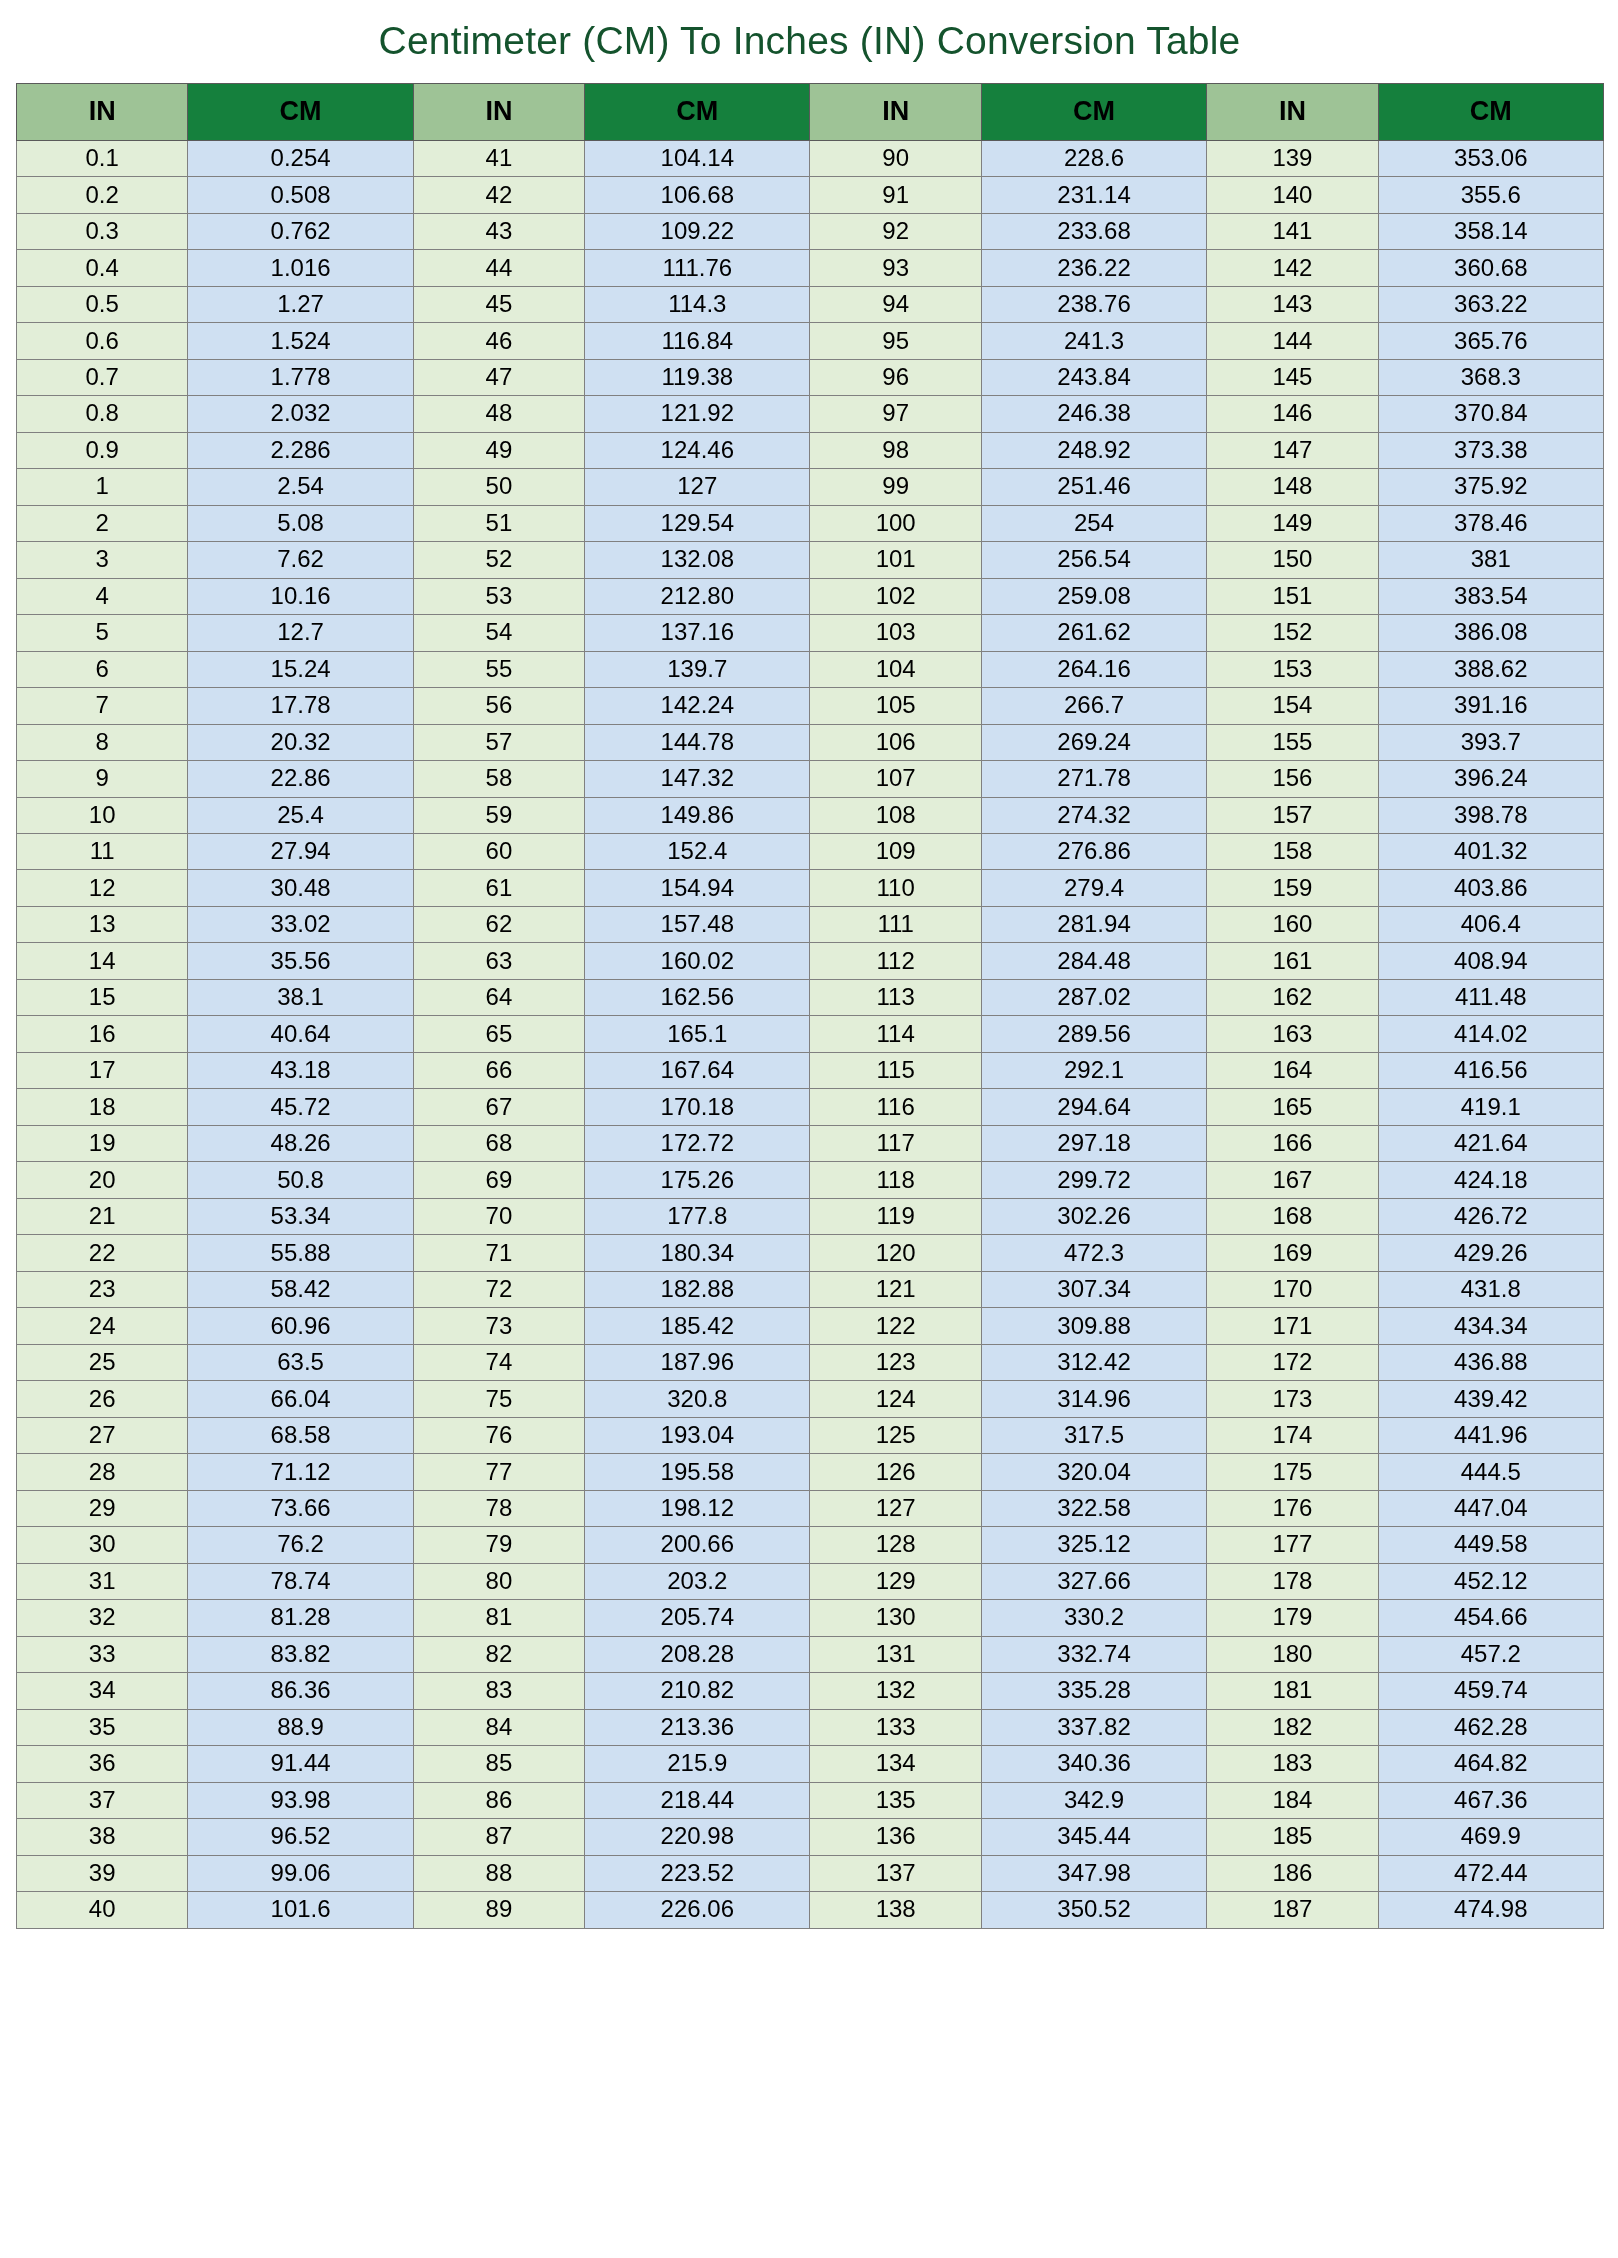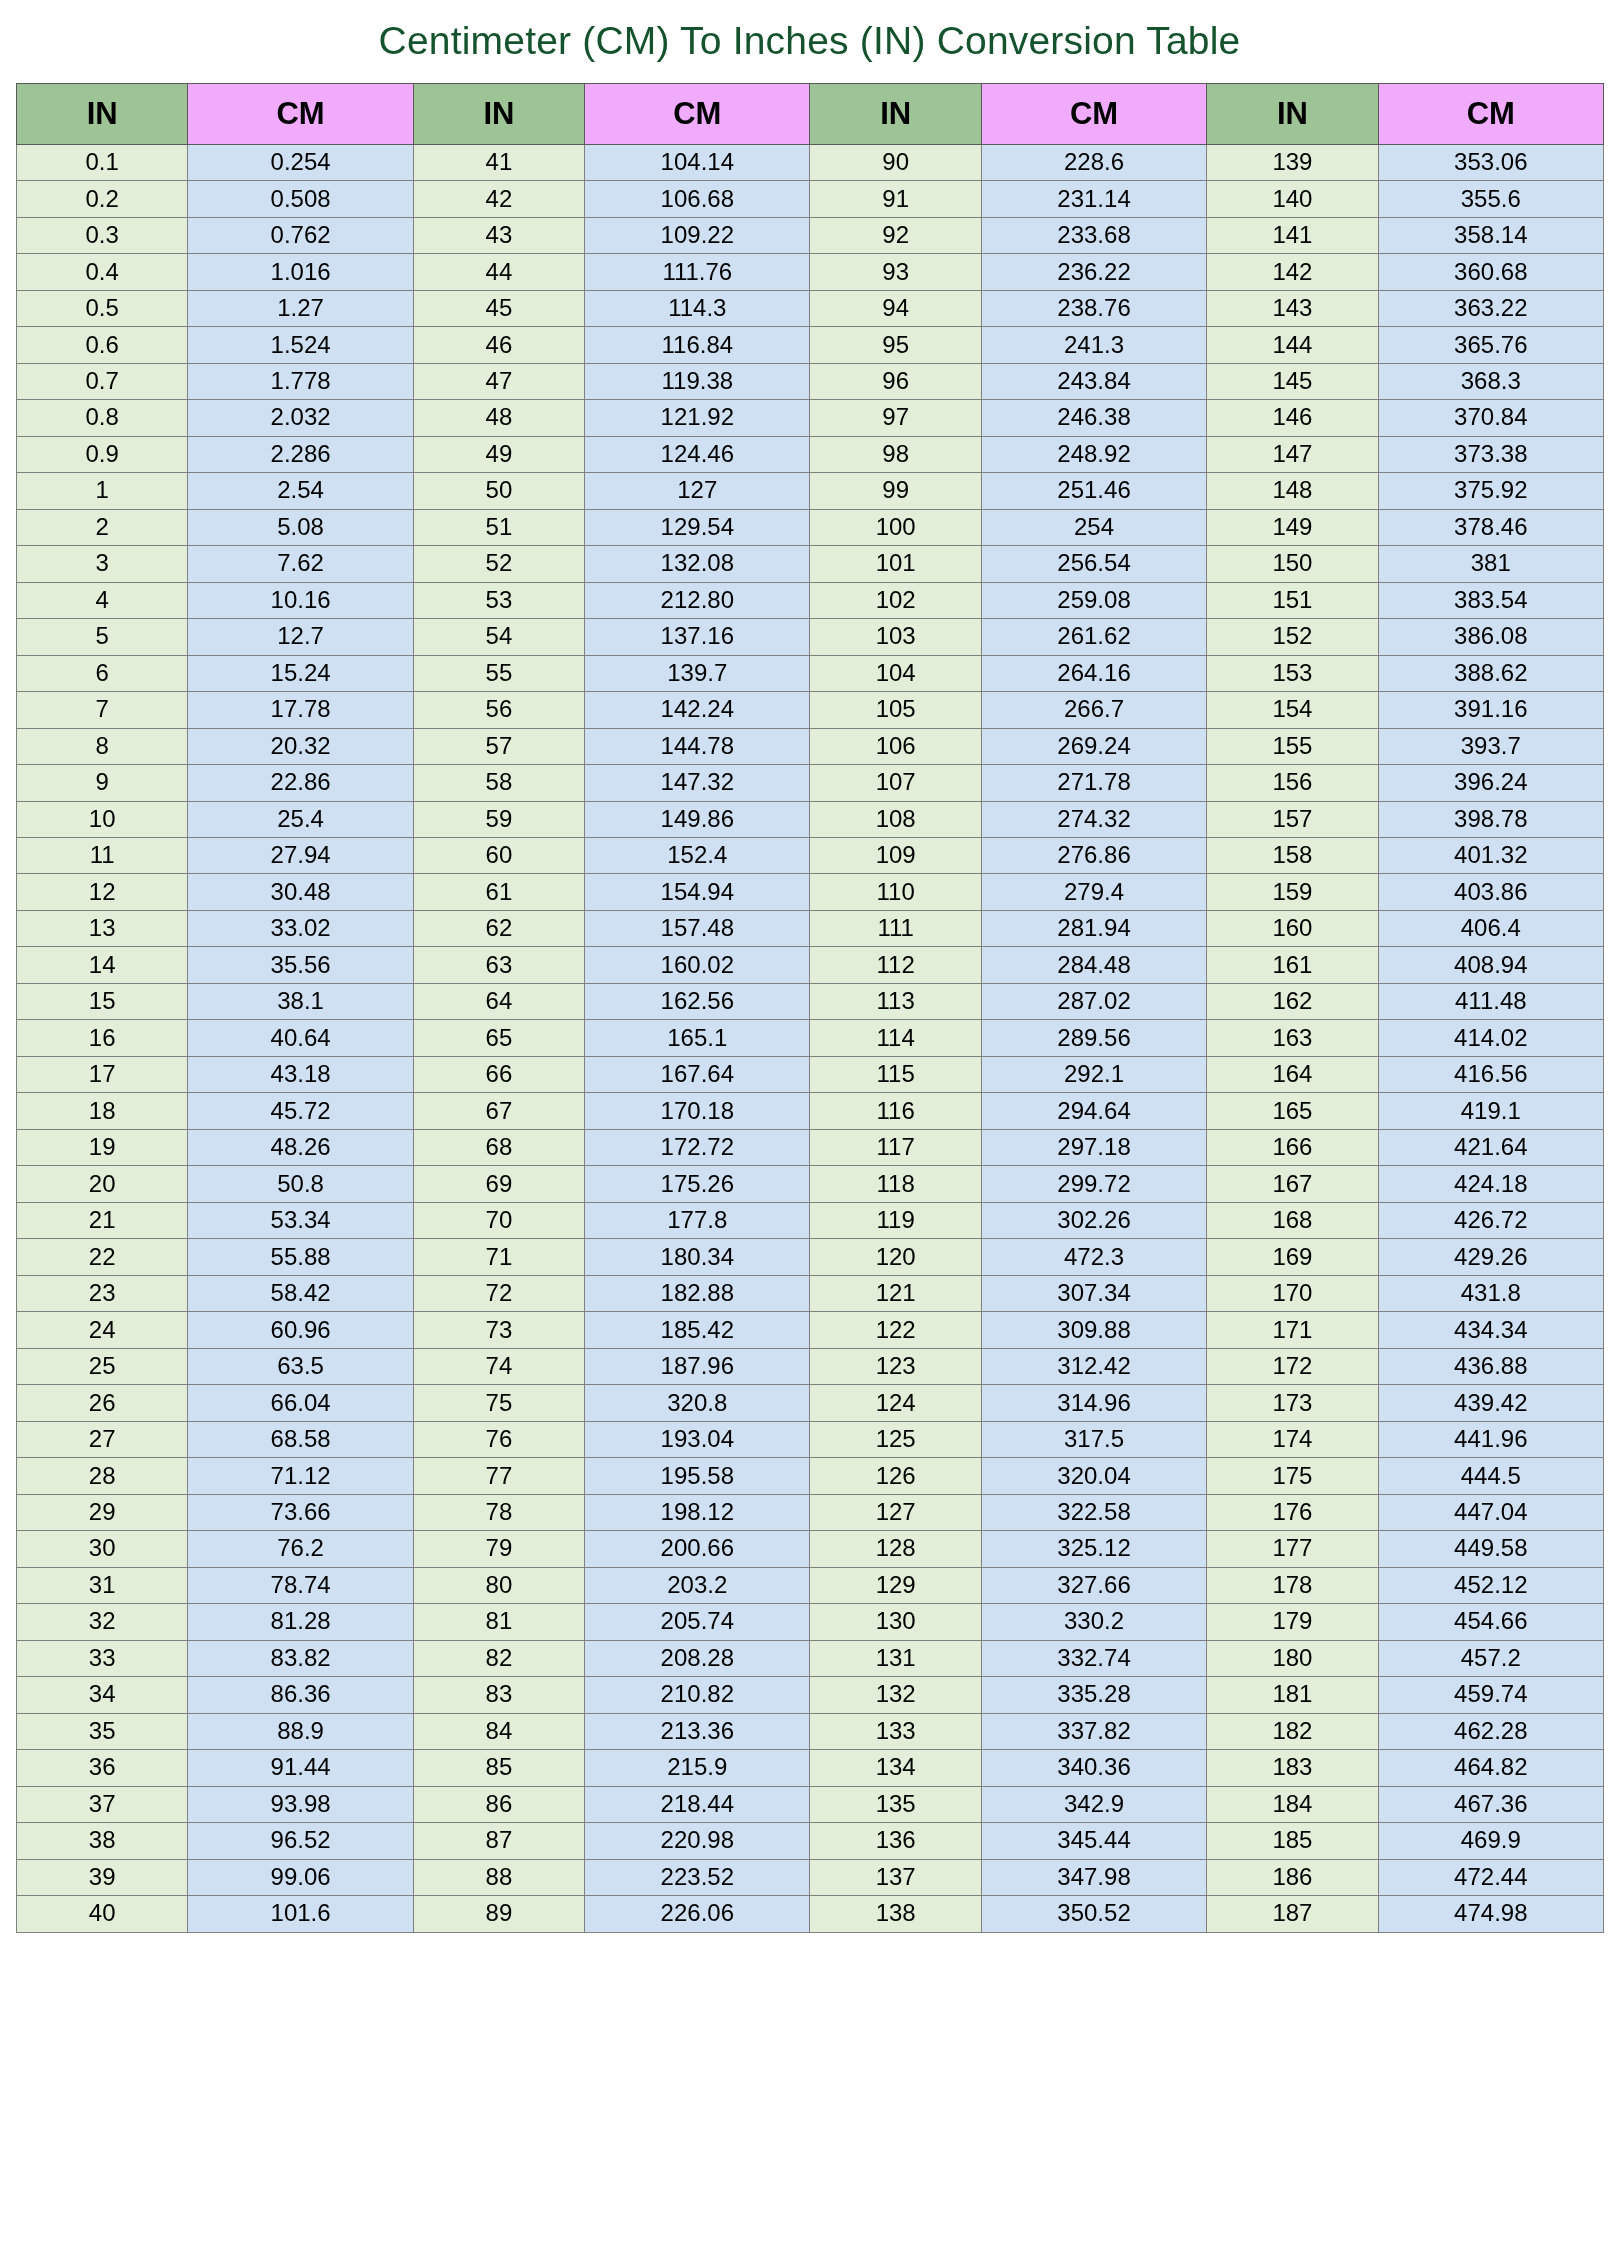--- a/index.html
+++ b/index.html
@@ -34,26 +34,26 @@
   table.conv th, table.conv td {
     border: 0.9px solid #808080;
     text-align: center;
     font-size: 24px;
     line-height: 1.0;
     padding: 5.3px 0 6.2px 0;
     white-space: nowrap;
   }
   table.conv thead th {
     font-weight: bold;
-    font-size: 31px;
+    font-size: 27px;
     padding: 14px 0 15px 0;
     border: 0.9px solid #5a5a5a;
   }
   th.h-in { background: #9ec396; }
-  th.h-cm { background: #f0abfc; }
+  th.h-cm { background: #15803d; }
   td.c-in { background: #e2eed8; }
   td.c-cm { background: #cfe0f2; }
 
   col.w-in { width: 10.8%; }
   col.w-cm { width: 14.2%; }
 </style>
 </head>
 <body>
 
 <div class="page">

